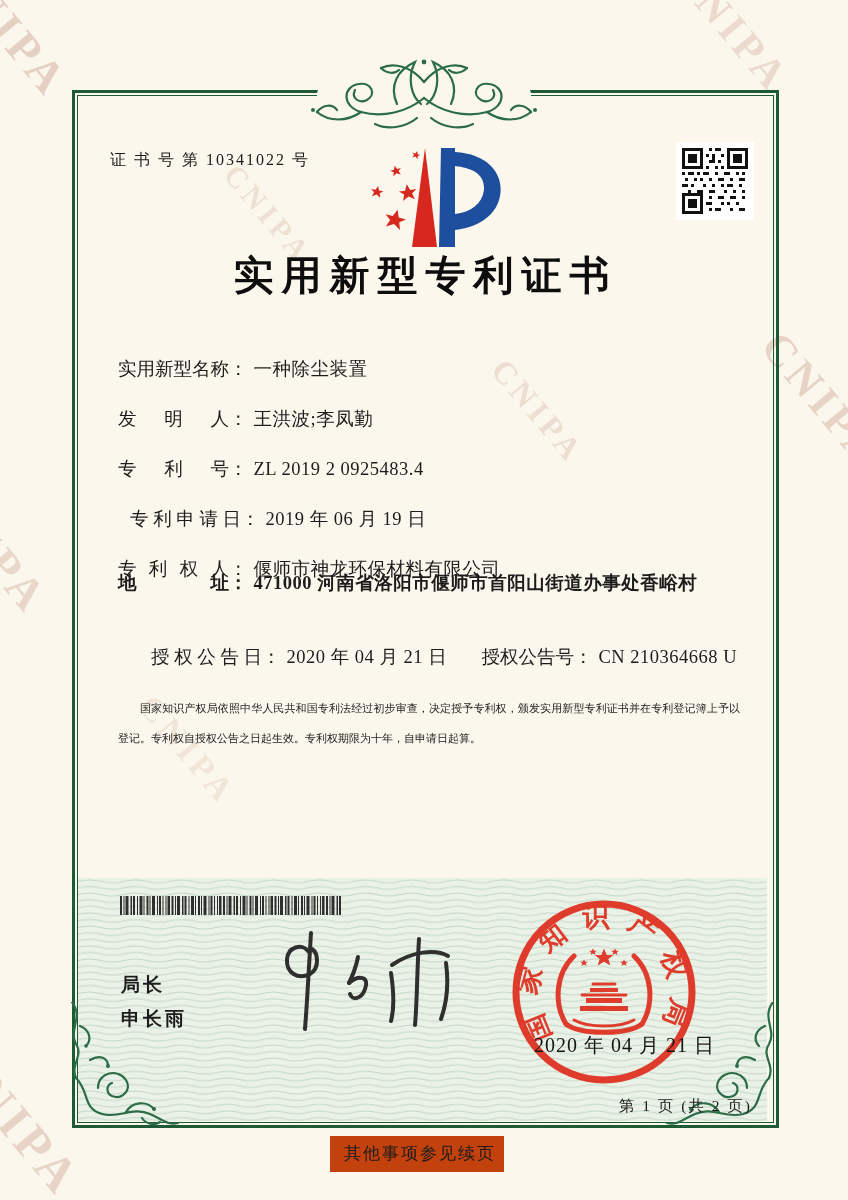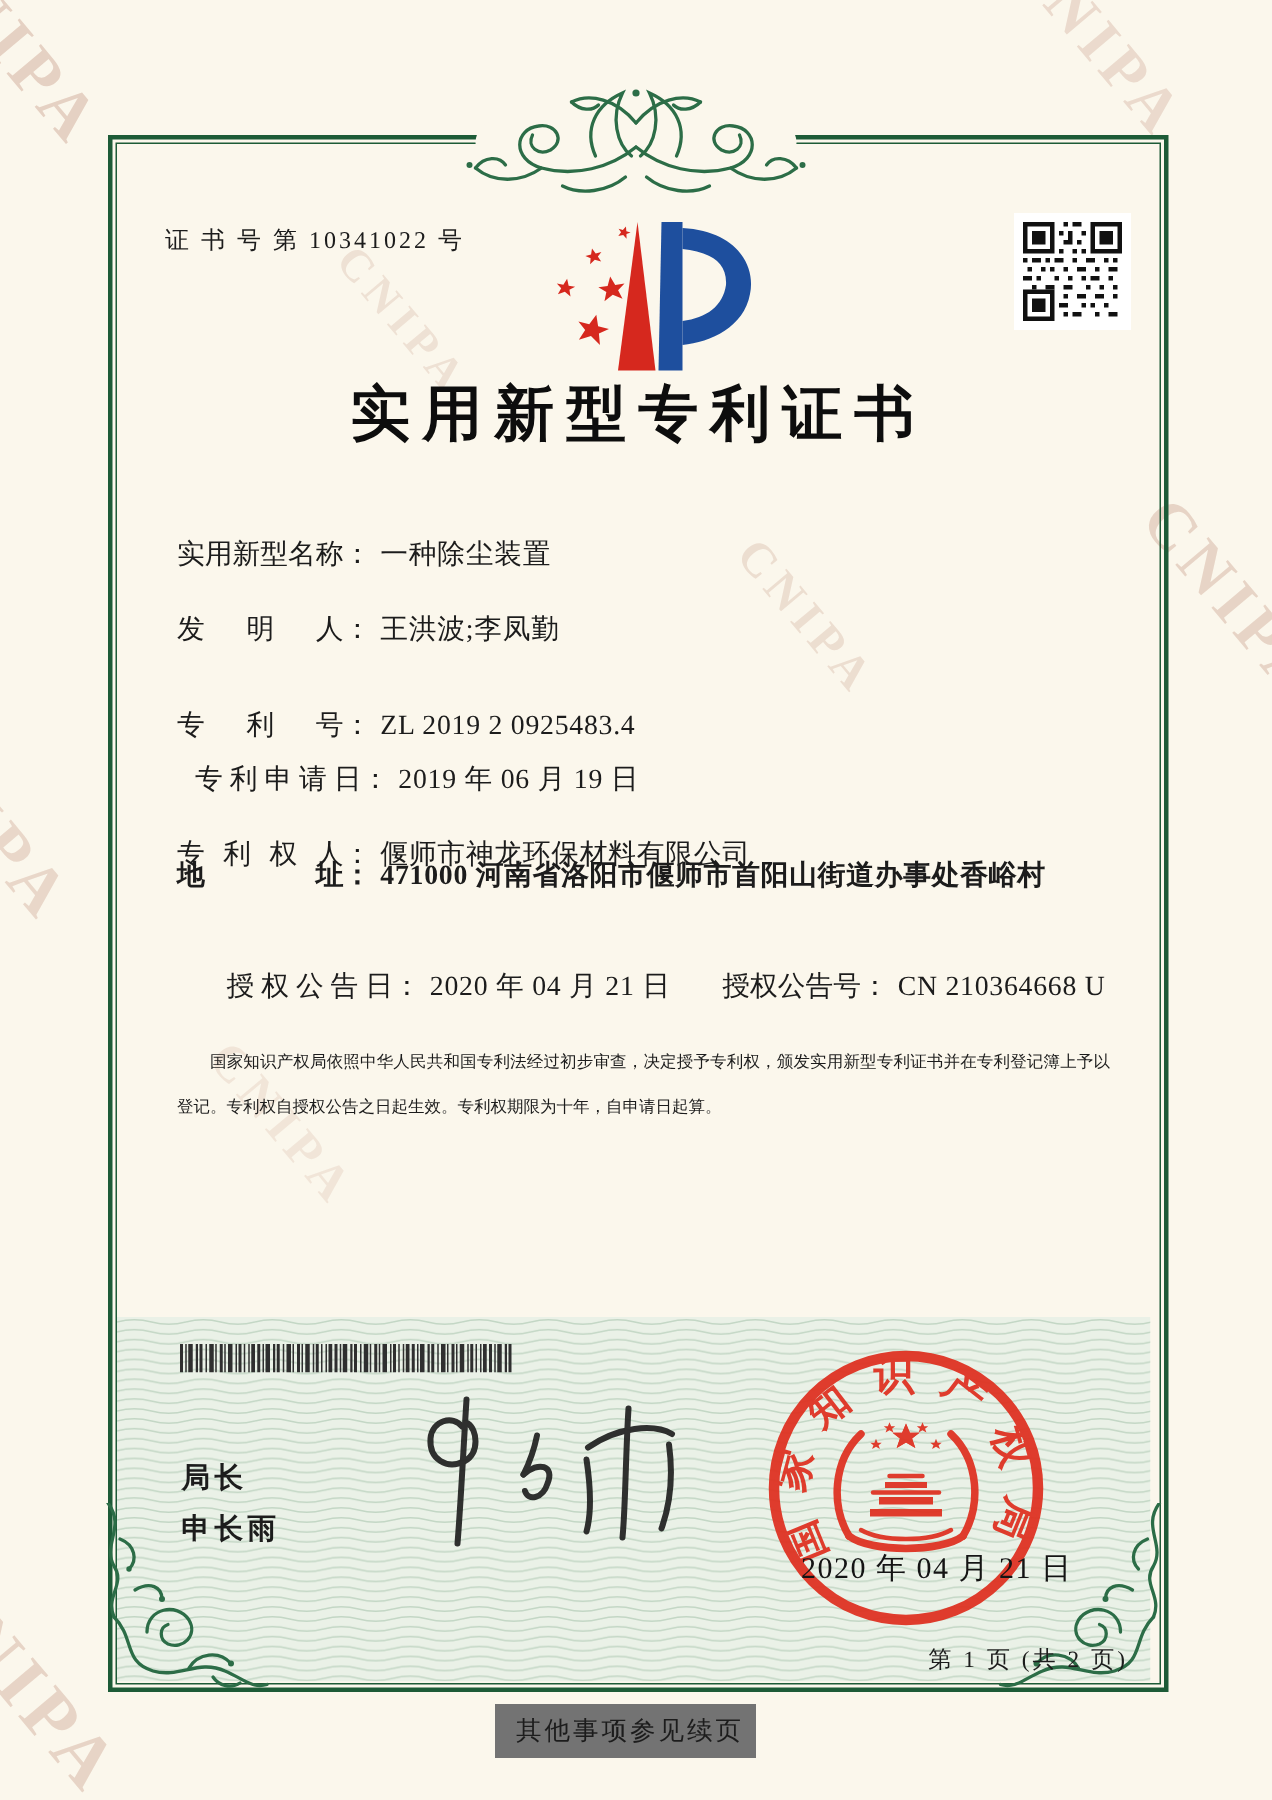--- a/index.html
+++ b/index.html
@@ -39,21 +39,21 @@
   .val{margin-left:6px;letter-spacing:0.5px;}
   .val.fixed{display:inline-block;width:195px;}
   .paras{left:118px;top:694px;width:622px;font-size:11px;line-height:29.5px;text-align:justify;}
   .paras p{margin:0;text-indent:2em;}
   .signer{font-size:19px;letter-spacing:3px;font-weight:bold;}
   .seal-date{
     left:534px;top:1032px;font-size:20px;letter-spacing:1px;color:#141414;z-index:5;
   }
   .page-info{left:72px;top:1096px;width:680px;text-align:right;font-size:15.5px;letter-spacing:2px;z-index:4;}
   .footer-note{
-    left:330px;top:1136px;width:160px;height:36px;background:#737373;
+    left:330px;top:1136px;width:160px;height:36px;background:#c2410c;
     font-size:17px;line-height:36px;padding-left:14px;letter-spacing:2px;z-index:3;
   }
   .seal-arc-text{font-size:27px;font-weight:bold;letter-spacing:16px;fill:#df2f1f;
     font-family:"Liberation Serif","DejaVu Serif",serif;}
 </style>
 </head>
 <body>
 
 <div class="wm" style="left:-28px;top:-55px;font-size:46px;opacity:.6;">CNIPA</div>
 <div class="wm" style="left:700px;top:-48px;font-size:42px;opacity:.45;">CNIPA</div>
@@ -173,21 +173,21 @@
 </svg>
 
 <div class="content title">实用新型专利证书</div>
 
 <div class="content field-row" style="top:356px;">
   <span class="lbl">实用新型名称</span><span class="colon">：</span><span class="val">一种除尘装置</span>
 </div>
 <div class="content field-row" style="top:406px;">
   <span class="lbl">发明人</span><span class="colon">：</span><span class="val">王洪波;李凤勤</span>
 </div>
-<div class="content field-row" style="top:470px;">
+<div class="content field-row" style="top:456px;">
   <span class="lbl">专利号</span><span class="colon">：</span><span class="val">ZL 2019 2 0925483.4</span>
 </div>
 <div class="content field-row" style="top:506px;margin-left:12px;">
   <span class="lbl">专利申请日</span><span class="colon">：</span><span class="val">2019 年 06 月 19 日</span>
 </div>
 <div class="content field-row" style="top:556px;">
   <span class="lbl">专利权人</span><span class="colon">：</span><span class="val">偃师市神龙环保材料有限公司</span>
 </div>
 <div class="content field-row" style="top:570px;font-weight:bold;">
   <span class="lbl">地址</span><span class="colon">：</span><span class="val">471000 河南省洛阳市偃师市首阳山街道办事处香峪村</span>

